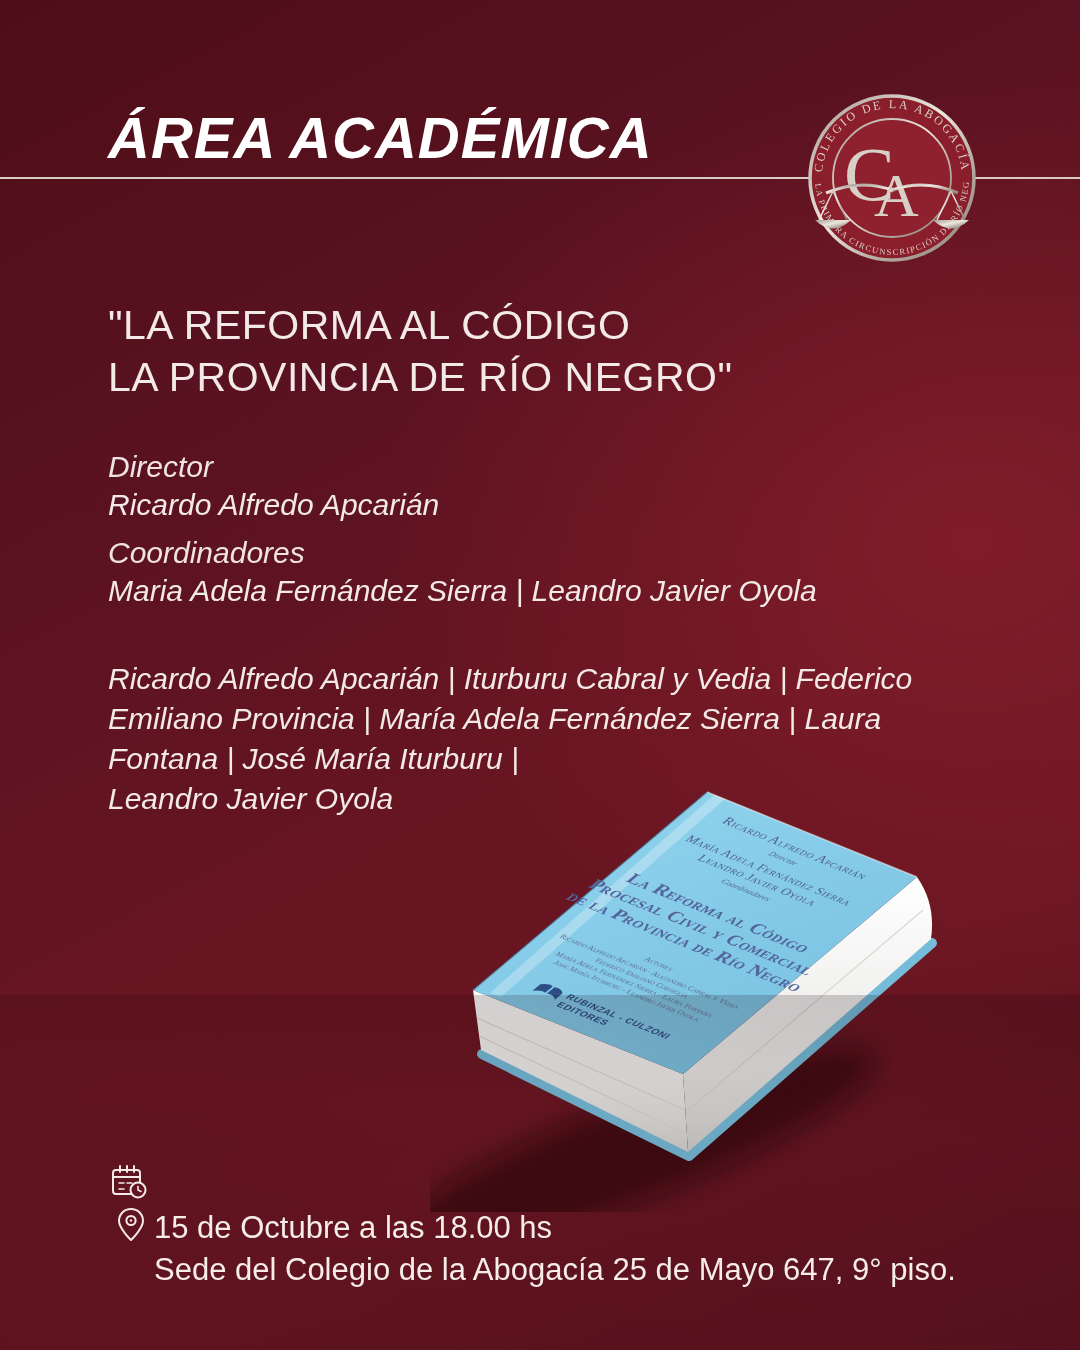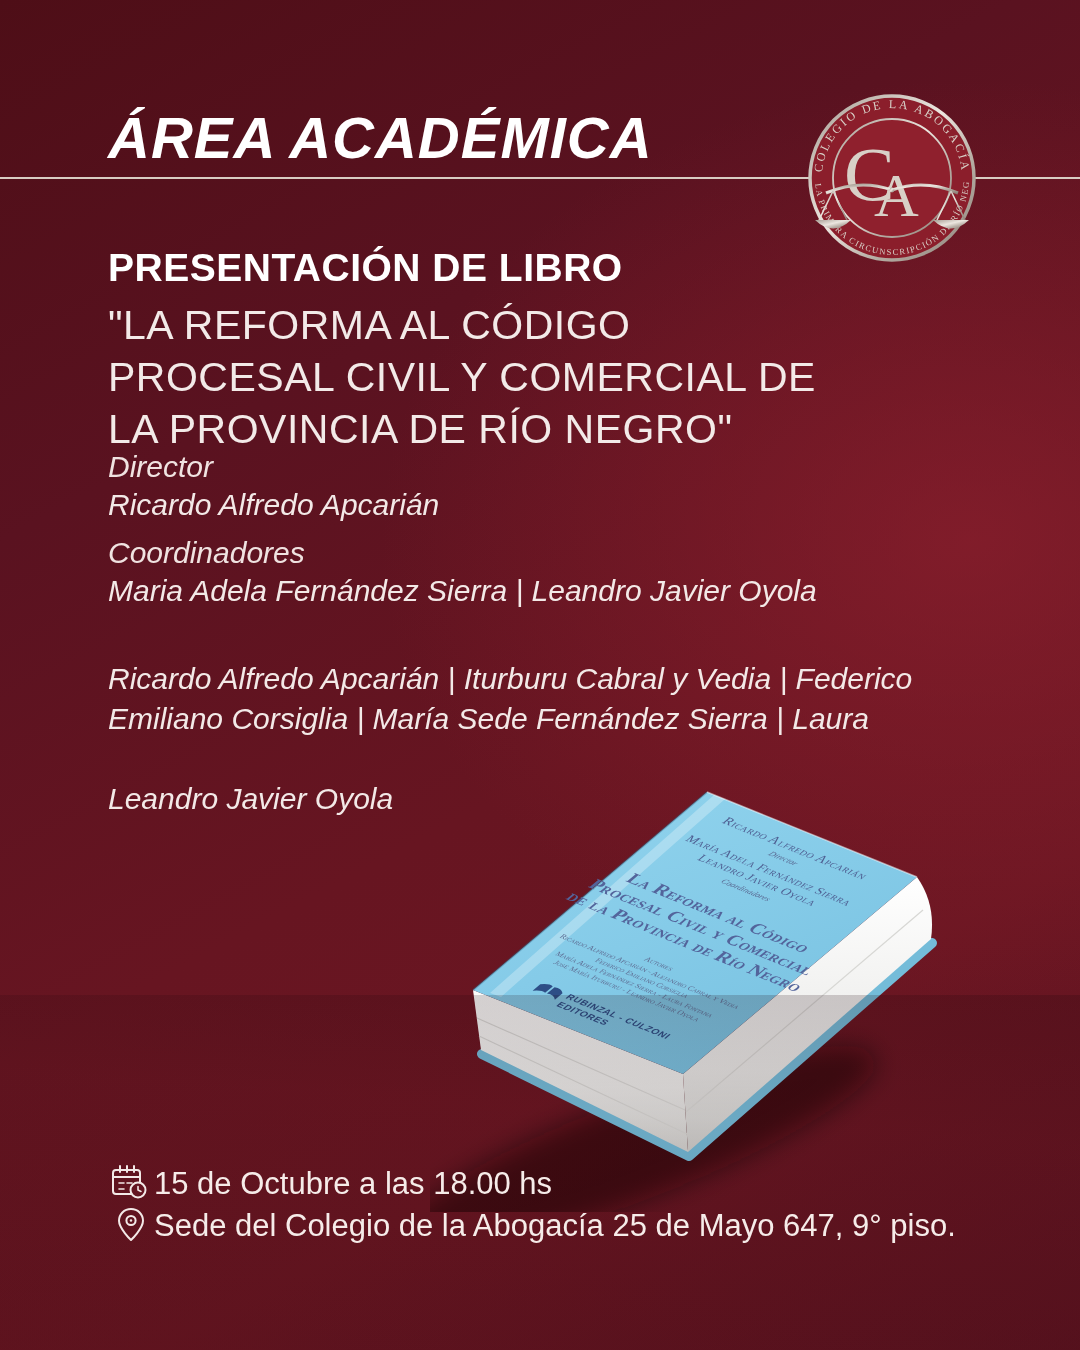--- a/index.html
+++ b/index.html
@@ -42,21 +42,21 @@
   
   .bookArt{left:430px;top:752px;width:560px;height:460px;}
   .cov-sc{font-family:"Liberation Serif",serif;font-variant:small-caps;fill:#4f6093;}
   .cov-name{font-size:13.5px;letter-spacing:.4px;}
   .cov-name2{font-size:12.5px;letter-spacing:.4px;}
   .cov-role{font-family:"Liberation Serif",serif;font-style:italic;font-size:8.5px;fill:#5a6b94;}
   .cov-title{font-size:19px;font-weight:700;letter-spacing:.4px;fill:#53649b;}
   .cov-small{font-family:"Liberation Serif",serif;font-variant:small-caps;font-size:8px;fill:#5e6c92;}
   .cov-pub{font-family:"Liberation Sans",sans-serif;font-size:9.5px;font-weight:700;fill:#2e4e86;letter-spacing:.6px;}
   
-  .foot-line{left:154px;color:#f6ece9;font-size:31px;font-weight:400;white-space:nowrap;}
+  .foot-line{left:154px;color:#f6ece9;font-size:31px;font-weight:400;white-space:nowrap;margin-top:44px;}
   .f-icon{stroke:#f3e9e7;fill:none;stroke-width:2;stroke-linecap:round;stroke-linejoin:round;}
 </style>
 </head>
 <body>
 
 <div class="poster">
 
   <div class="abs title">ÁREA ACADÉMICA</div>
   <div class="abs divider"></div>
 
@@ -86,36 +86,35 @@
       <g stroke-width="1.6">
         <path d="M27,99 L13,128 M27,99 L41,128"></path>
         <path d="M145,99 L131,128 M145,99 L159,128"></path>
       </g>
       <path d="M9,128 Q27,145 45,128 Z" fill="url(#silver)" stroke="none"></path>
       <path d="M127,128 Q145,145 163,128 Z" fill="url(#silver)" stroke="none"></path>
       <circle cx="86" cy="98" r="2.4" fill="url(#silver)" stroke="none"></circle>
     </g>
   </svg>
 
-  <div class="abs kicker">PRESENTACIÓN DE LIBRO</div>
 
   <div class="abs book-title">
     <div>"LA REFORMA AL CÓDIGO</div>
-    <div>PROCESAL CIVIL Y COMERCIAL DE</div>
     <div>LA PROVINCIA DE RÍO NEGRO"</div>
   </div>
 
   <div class="abs body-line lbl" style="top:450px">Director</div>
   <div class="abs body-line" style="top:488px">Ricardo Alfredo Apcarián</div>
 
   <div class="abs body-line lbl" style="top:536px">Coordinadores</div>
   <div class="abs body-line" style="top:574px">Maria Adela Fernández Sierra | Leandro Javier Oyola</div>
 
   <div class="abs body-line" style="top:662px">Ricardo Alfredo Apcarián | Iturburu Cabral y Vedia | Federico</div>
-  <div class="abs body-line" style="top:702px">Emiliano Corsiglia | María Sede Fernández Sierra | Laura</div>
+  <div class="abs body-line" style="top:702px">Emiliano Provincia | María Adela Fernández Sierra | Laura</div>
+  <div class="abs body-line" style="top:742px">Fontana | José María Iturburu |</div>
   <div class="abs body-line" style="top:782px">Leandro Javier Oyola</div>
 
   <svg class="abs bookArt" viewBox="0 0 560 460" aria-hidden="true">
     <defs>
       <linearGradient id="coverG" x1="0" y1="0" x2=".6" y2="1">
         <stop offset="0" stop-color="#93d5ee"></stop>
           <stop offset=".55" stop-color="#85cbe8"></stop>
           <stop offset="1" stop-color="#79c2e1"></stop>
       </linearGradient>
       <linearGradient id="pagesG" x1="0" y1="0" x2="0" y2="1">

